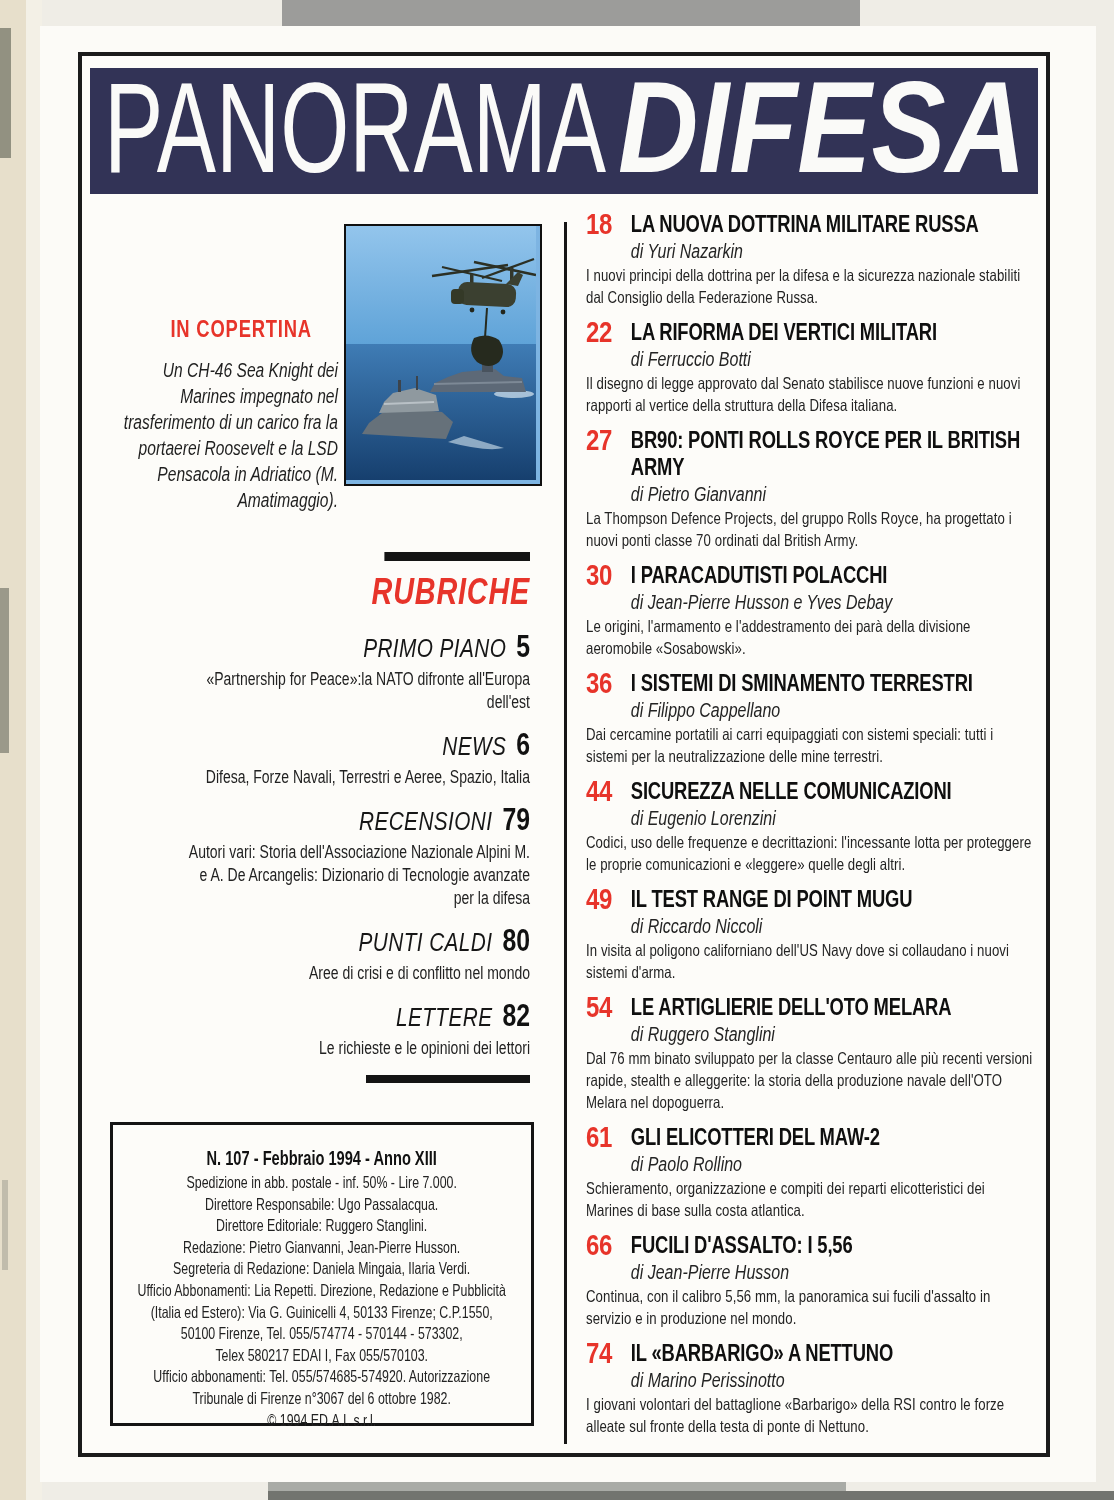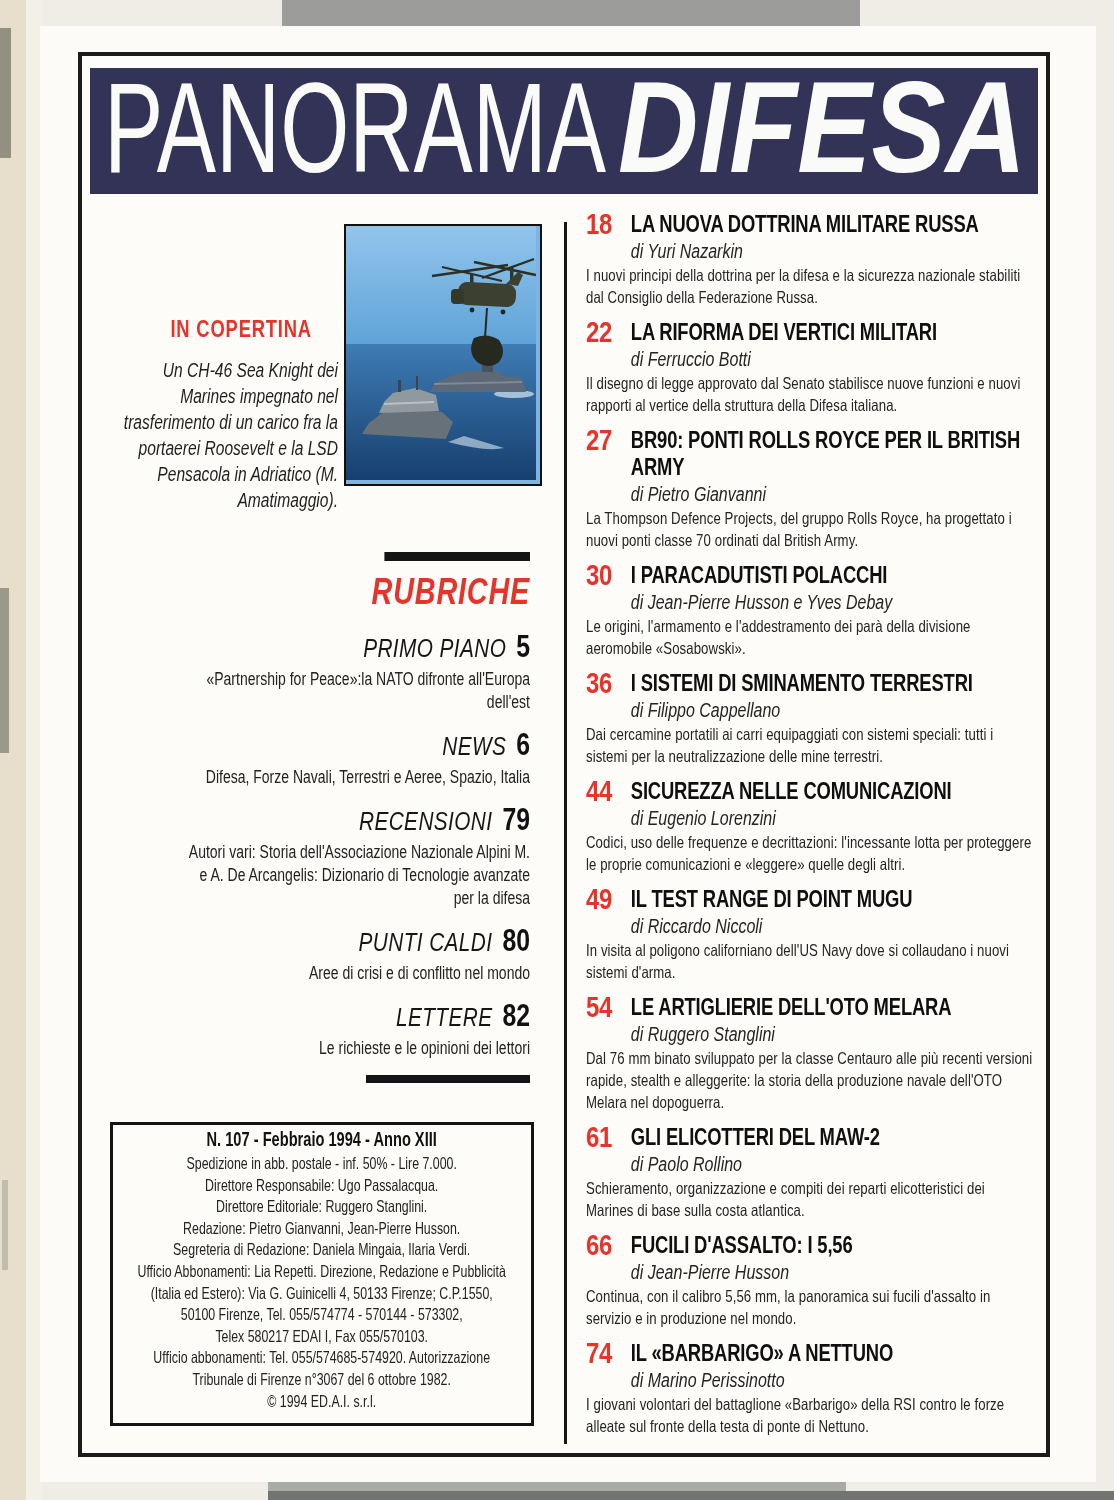--- a/index.html
+++ b/index.html
@@ -62,21 +62,21 @@
   .rub-item{margin-bottom:15px;}
   .rub-line{line-height:32px;white-space:nowrap;}
   .rub-name{font-style:italic;font-size:26px;color:#161616;letter-spacing:.5px;}
   .rub-page{font-weight:bold;font-size:31px;color:#111;margin-left:8px;}
   .rub-desc{font-size:17.5px;line-height:23px;color:#222;}
 
   
   .mastbox{
     left:28px;top:1066px;width:424px;height:304px;
     border:3px solid #141414;box-sizing:border-box;
-    padding-top:1px;
+    padding-top:20px;
   }
   .mast-lines{
     width:130%;margin-left:-15%;
     transform:scaleX(0.75);transform-origin:50% 0;
     text-align:center;
   }
   .mast-issue{font-weight:bold;font-size:19.5px;line-height:27px;white-space:nowrap;color:#111;}
   .mast-line{font-size:16.5px;line-height:21.6px;white-space:nowrap;color:#222;}
 
   

